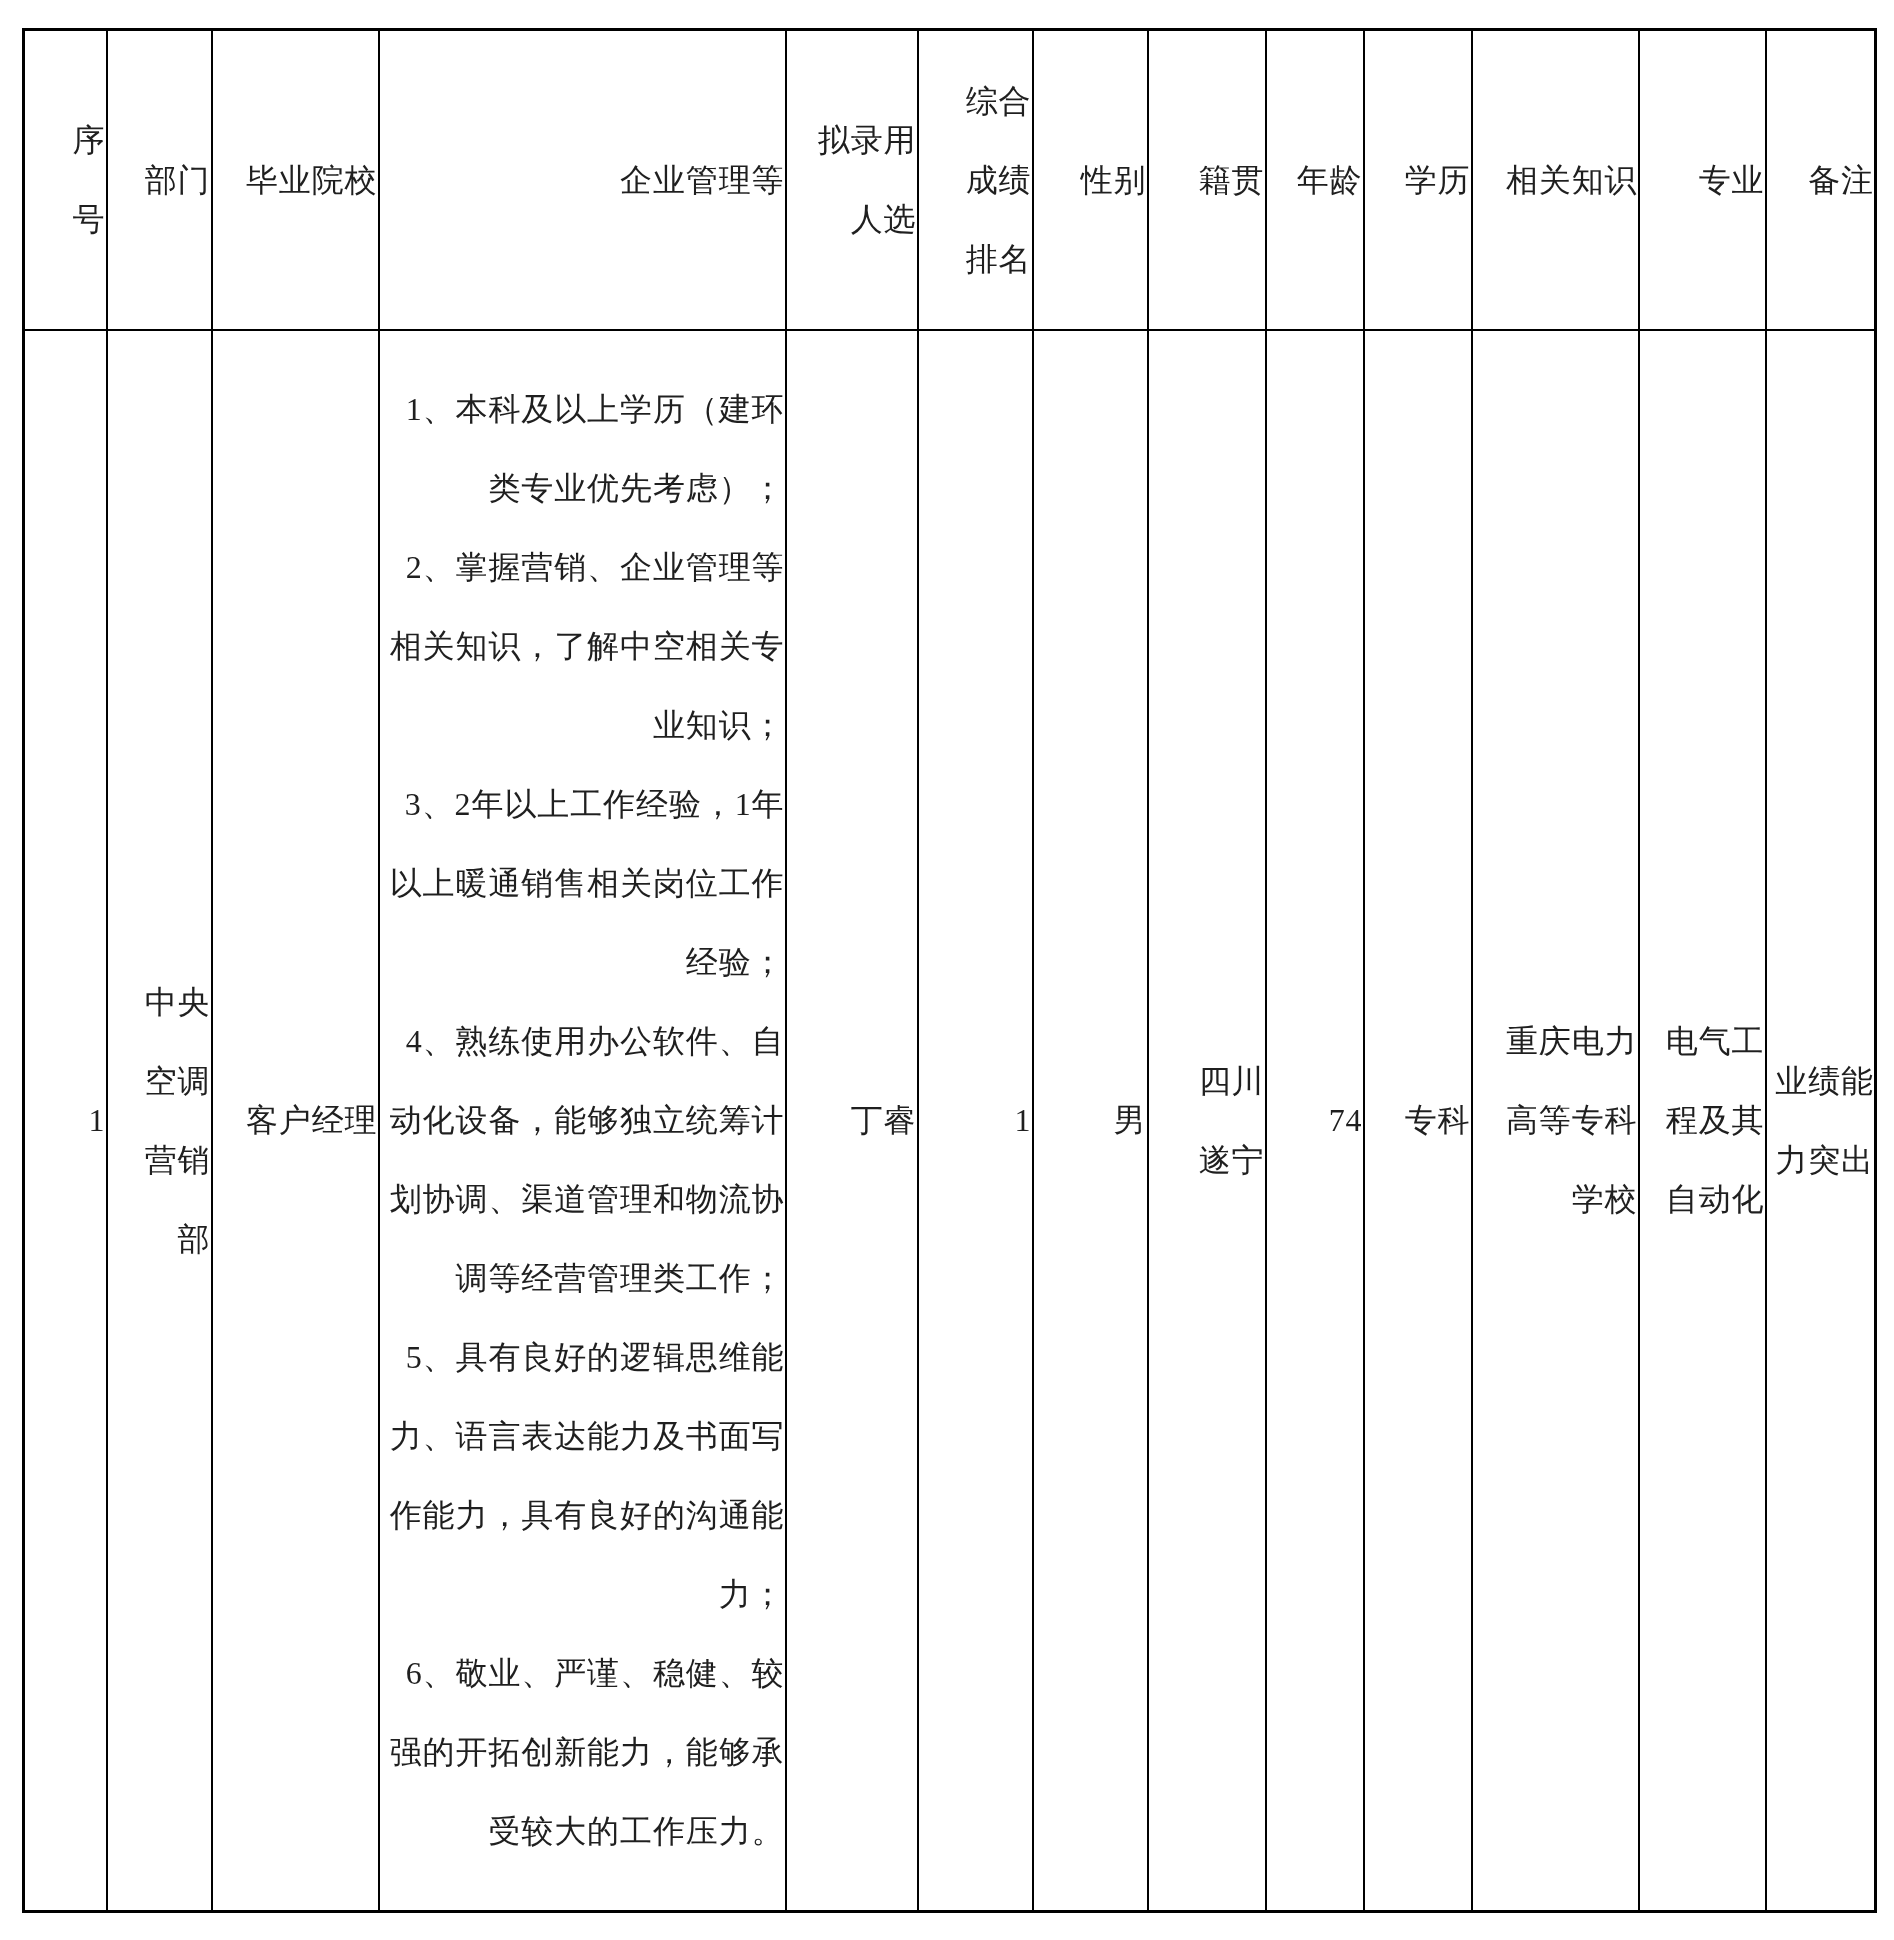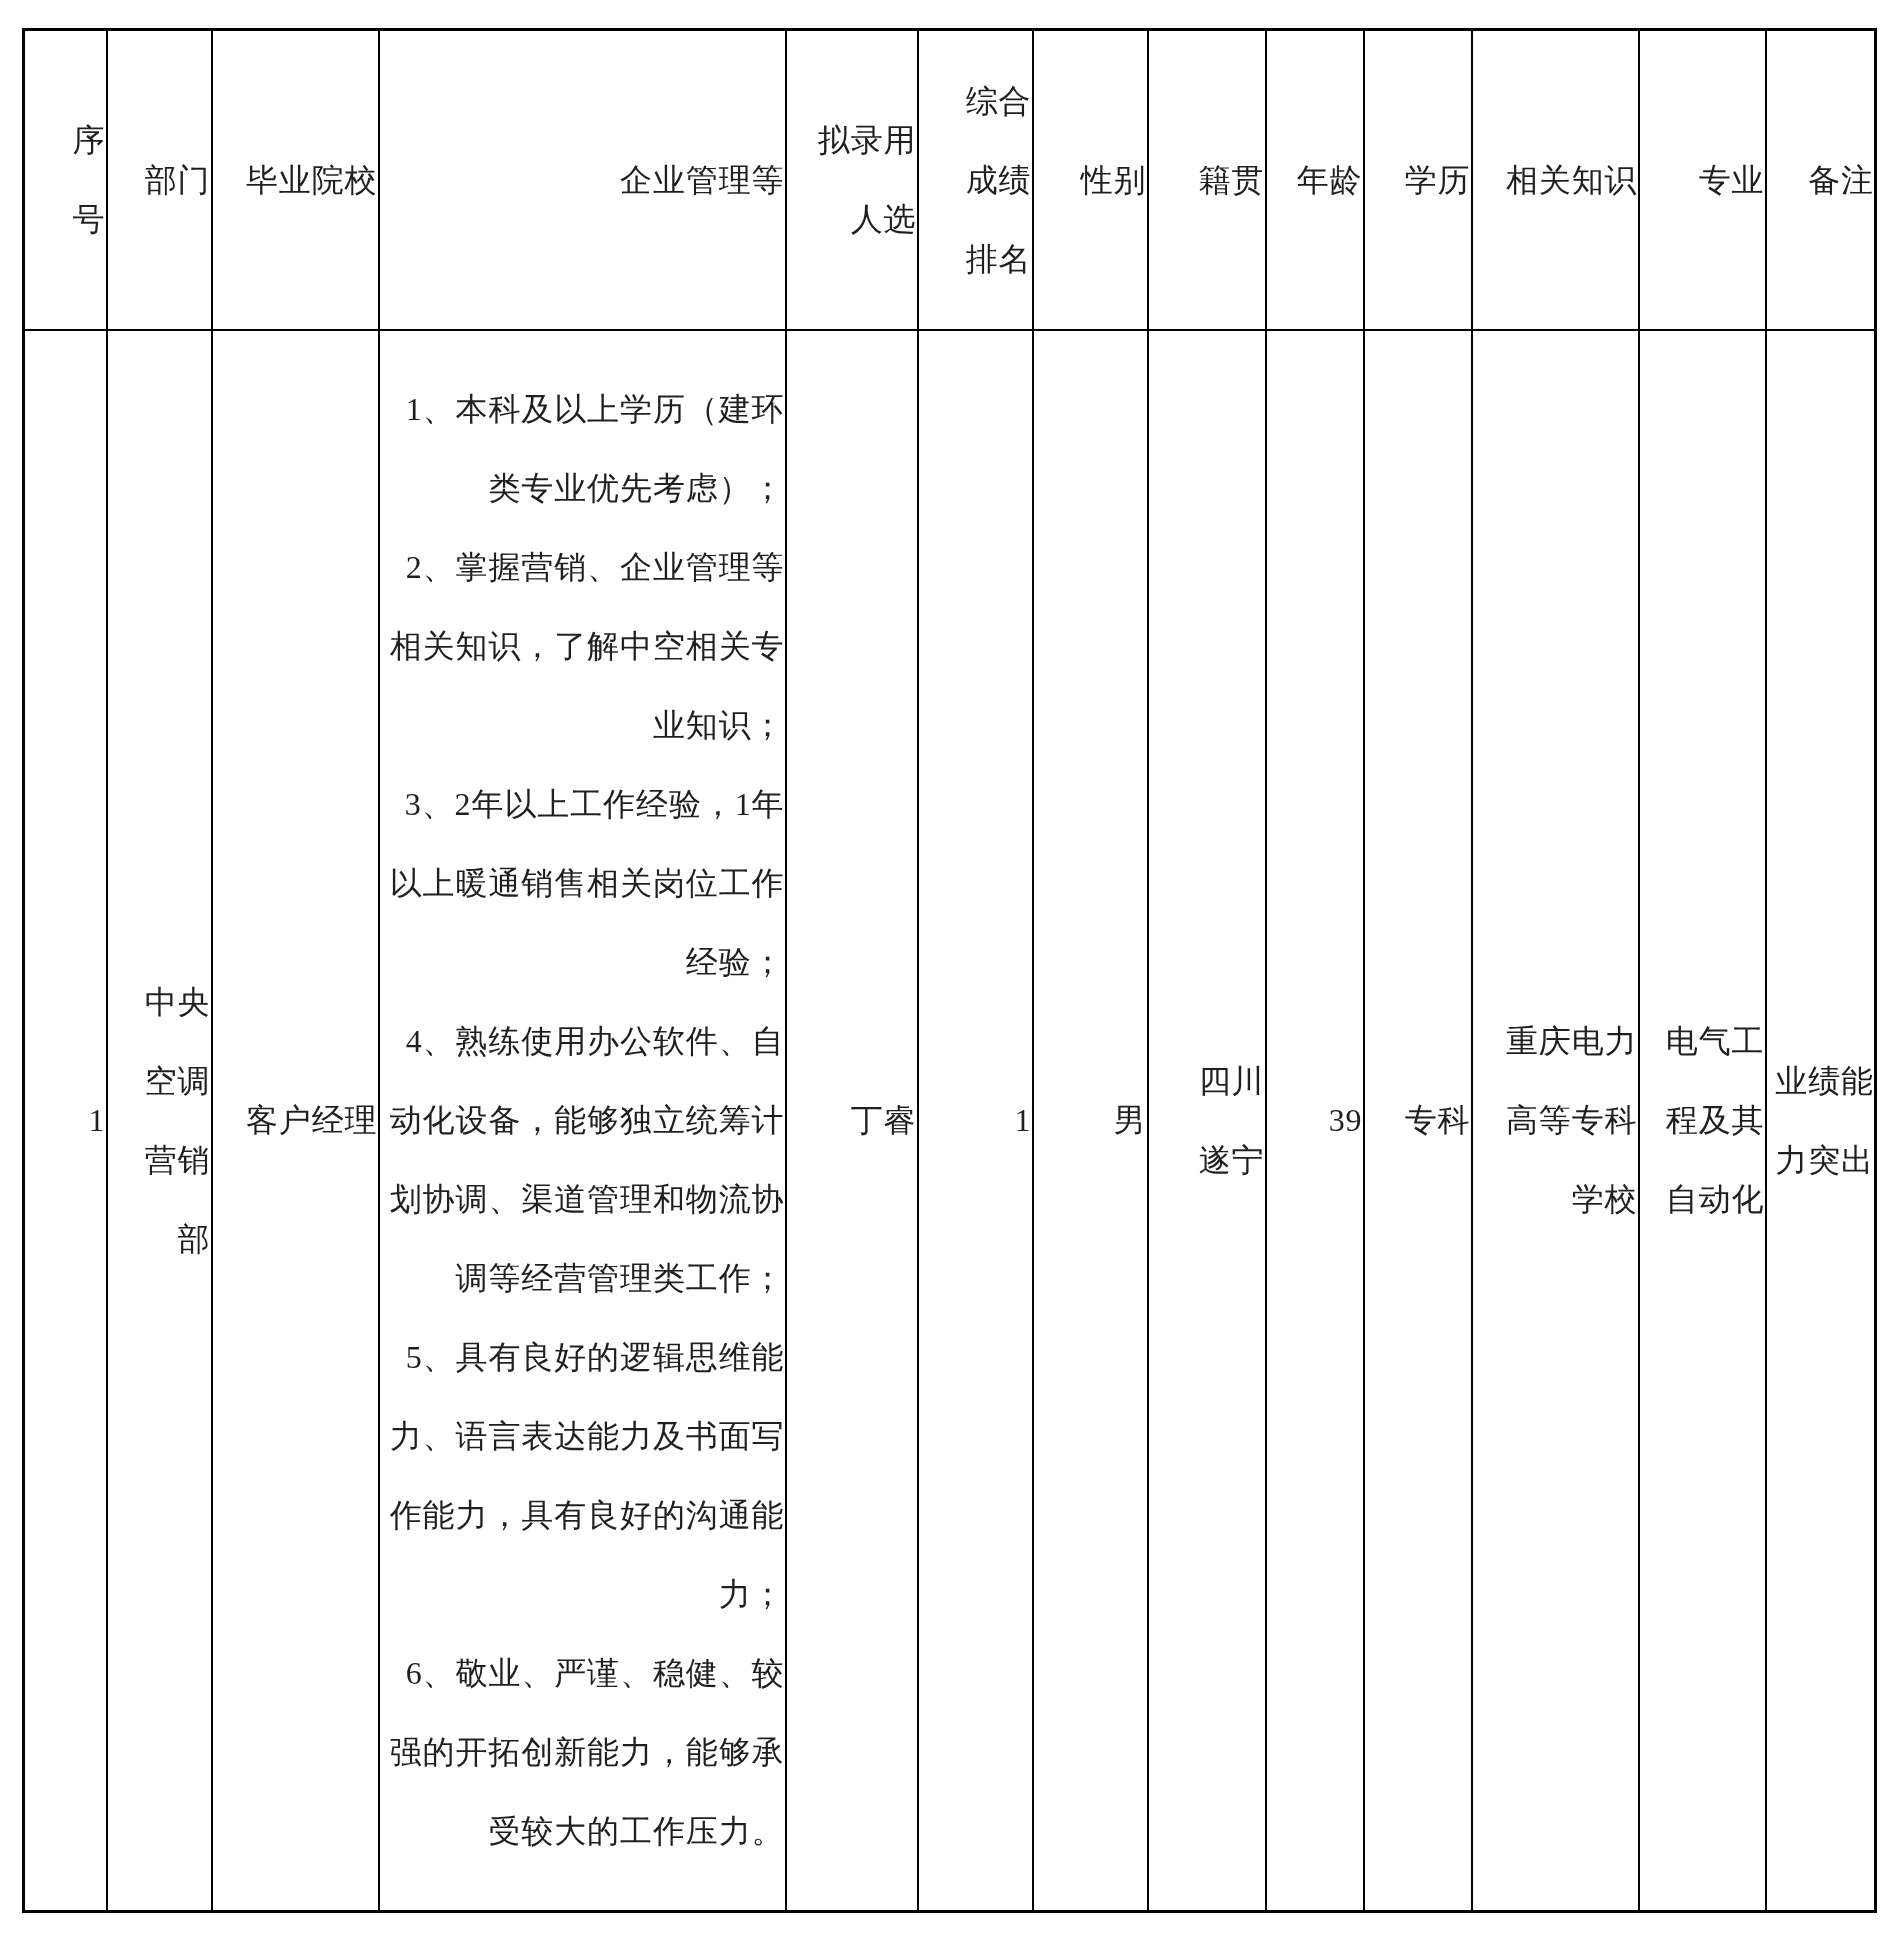--- a/index.html
+++ b/index.html
@@ -113,21 +113,21 @@
 作能力，具有良好的沟通能
 力；
 6、敬业、严谨、稳健、较
 强的开拓创新能力，能够承
 受较大的工作压力。</td>
         <td>丁睿</td>
         <td>1</td>
         <td>男</td>
         <td>四川
 遂宁</td>
-        <td>39</td>
+        <td>74</td>
         <td>专科</td>
         <td>重庆电力
 高等专科
 学校</td>
         <td>电气工
 程及其
 自动化</td>
         <td>业绩能
 力突出</td>
       </tr>

